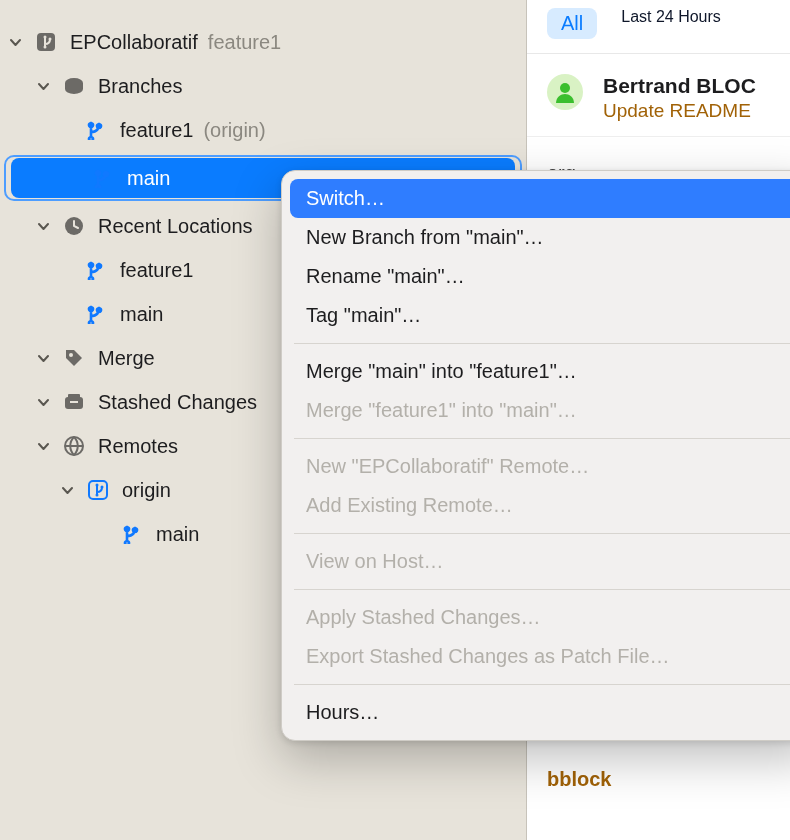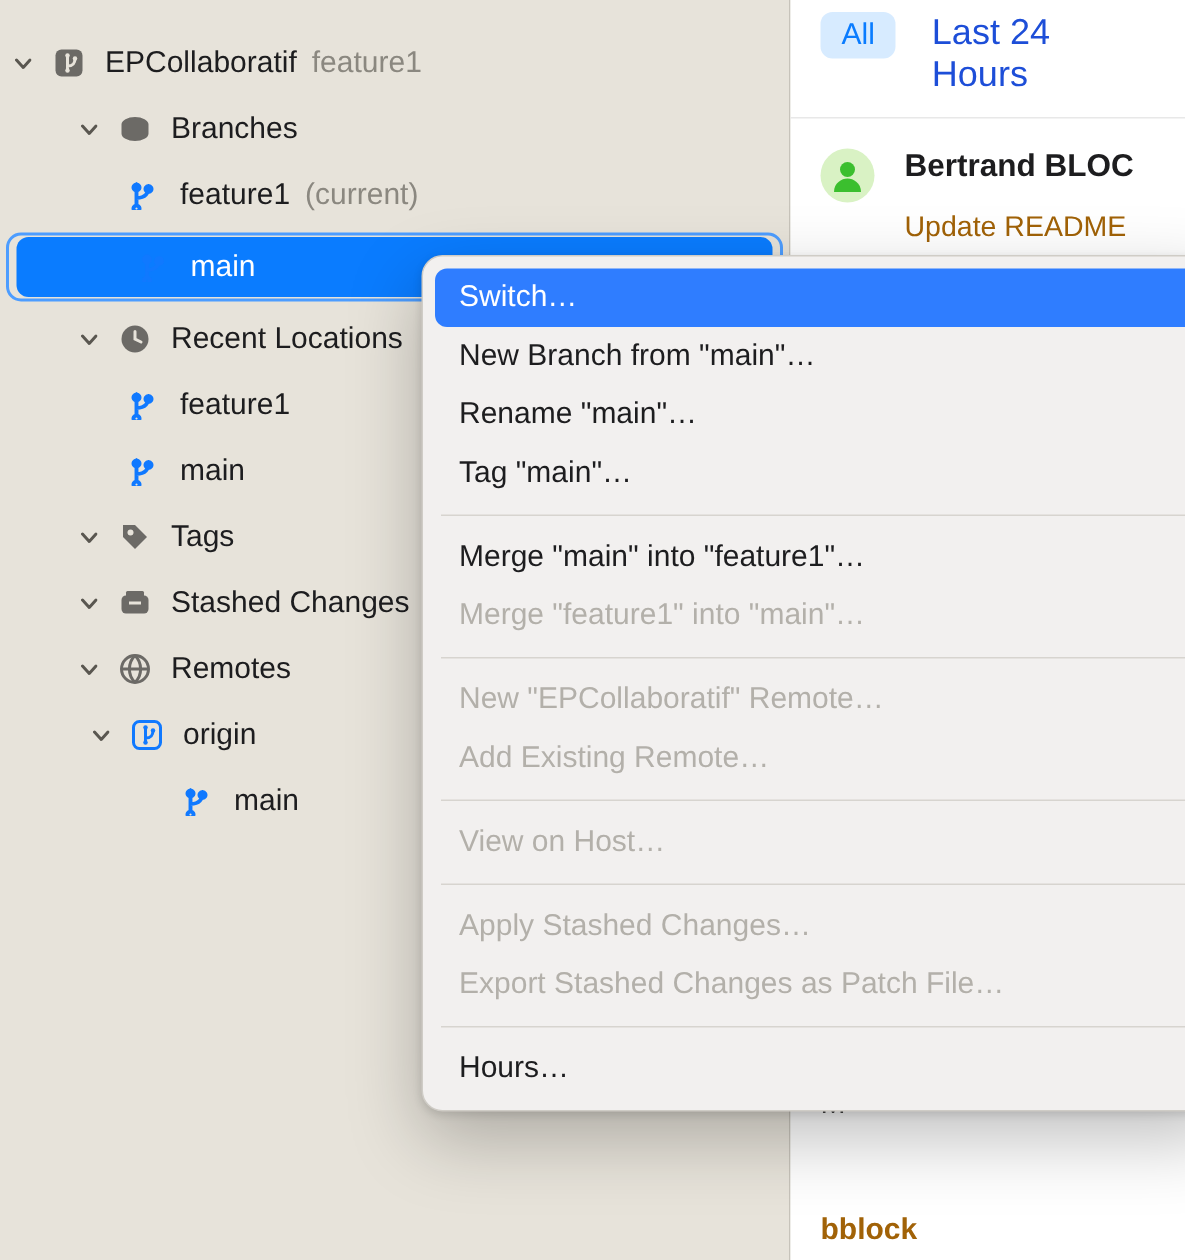--- a/index.html
+++ b/index.html
@@ -18,49 +18,49 @@
   border-right:1px solid #c7c3ba;
   padding-top:20px;
 }
 .row{ display:flex; align-items:center; height:44px; gap:10px; padding-right:10px; }
 .row .chev{ width:14px; display:flex; justify-content:center; }
 .chev svg{ width:11px; height:11px; }
 .icon-slot{ width:28px; display:flex; justify-content:center; align-items:center; }
 .lbl{ white-space:nowrap; }
 .muted{ color:#8b8880; }
 .lvl0{ padding-left:8px; }
-.lvl1{ padding-left:52px; }
+.lvl1{ padding-left:36px; }
 .lvl2{ padding-left:82px; }
 .lvl3{ padding-left:118px; }
 .lvl1 .lbl, .lvl0 .lbl{ font-weight:400; }
 .sel{
   background:#0a7cff; color:#fff; border-radius:8px;
   margin:0 4px; padding-left:78px;
 }
 .sel-wrap{ border:2px solid #4d9dff; border-radius:10px; margin:3px 4px; padding:1px; }
 .sel .lbl{ color:#fff; }
 .branch-ico{ stroke:#1079ff; }
 .right{
   position:absolute; left:527px; top:0; right:0; height:840px;
   background:#fff;
   padding-top:8px;
 }
 .filter-row{ display:flex; align-items:flex-start; gap:24px; padding:0 20px 14px 20px; border-bottom:1px solid #e8e8e8; }
 .chip{
   background:#d7ebff; color:#0a7cff; font-weight:500;
   padding:4px 14px; border-radius:8px; font-size:20px;
 }
-.filter-link{ color:#1d4ed8; font-size:24px; }
+.filter-link{ color:#0f172a; font-size:16px; }
 .commit{
   display:flex; gap:20px; padding:20px 20px 14px 20px;
   border-bottom:1px solid #eee;
 }
 .avatar{ width:36px; height:36px; border-radius:50%; background:#d9f2c4; display:flex; align-items:center; justify-content:center; flex-shrink:0; }
 .avatar svg{ width:26px; height:26px; }
-.ctext{ display:flex; flex-direction:column; gap:18px; }
+.ctext{ display:flex; flex-direction:column; gap:2px; }
 .author{ font-weight:700; font-size:21px; }
 .msg{ font-size:19px; color:#a16207; }
 .ghost{ padding:20px; color:#444; font-size:20px; line-height:1.6; }
 .ghost .ln{ display:block; margin-bottom:52px; }
 .menu{
   position:absolute; left:238px; top:170px; width:536px;
   background:#f2f0ef; border:1px solid #cfccc6; border-radius:14px;
   box-shadow:0 18px 48px rgba(0,0,0,.25), 0 2px 6px rgba(0,0,0,.12);
   padding:8px;
   z-index:50;
@@ -157,21 +157,21 @@
     <span class="lbl">Branches</span>
   </div>
 
   <div class="row lvl2">
     <span class="icon-slot">
         <svg width="20" height="20">
           <use href="#branch"></use>
         </svg>
       </span>
     <span class="lbl">feature1</span>
-    <span class="lbl muted">(current)</span>
+    <span class="lbl muted">(origin)</span>
   </div>
 
   <div class="sel-wrap">
     <div class="row sel" style="height:40px">
       <span class="icon-slot">
           <svg width="20" height="20">
             <use href="#branch"></use>
           </svg>
         </span>
       <span class="lbl">main</span>
@@ -212,21 +212,21 @@
     <span class="chev">
         <svg viewBox="0 0 11 9">
           <use href="#chev-down"></use>
         </svg>
       </span>
     <span class="icon-slot">
         <svg width="22" height="22">
           <use href="#tag"></use>
         </svg>
       </span>
-    <span class="lbl">Tags</span>
+    <span class="lbl">Merge</span>
   </div>
 
   <div class="row lvl1">
     <span class="chev">
         <svg viewBox="0 0 11 9">
           <use href="#chev-down"></use>
         </svg>
       </span>
     <span class="icon-slot">
         <svg width="22" height="22">

